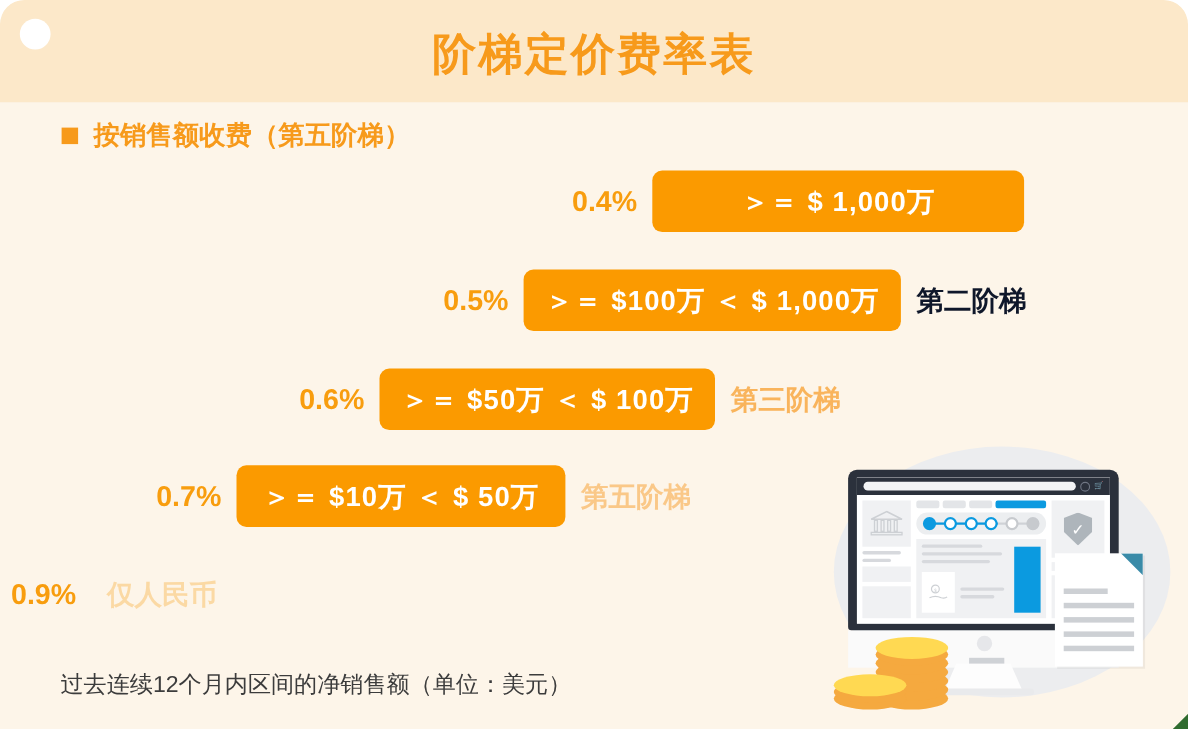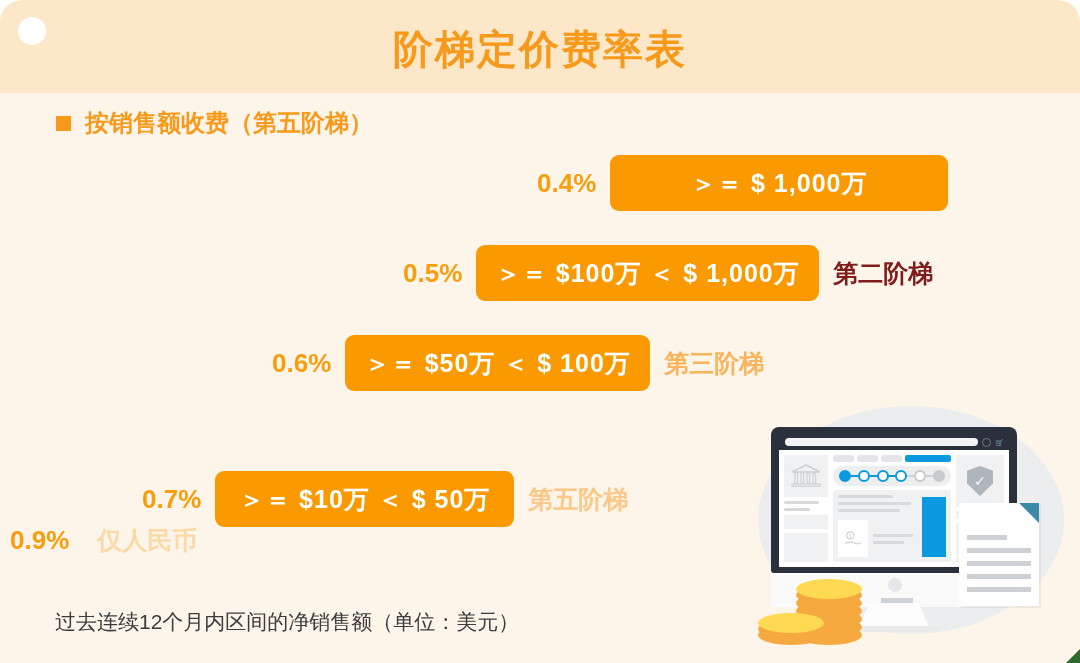--- a/index.html
+++ b/index.html
@@ -105,24 +105,24 @@
     box-sizing: border-box;
     padding: 0 10px;
   }
   .tier-name {
     font-size: 25px;
     font-weight: bold;
     white-space: nowrap;
     margin-left: 14px;
   }
 
-  #row-0 { left: 537px;  top: 155px; }
+  #row-0 { left: 520px;  top: 155px; }
   #row-1 { left: 403px;  top: 245px; }
   #row-2 { left: 272px;  top: 335px; }
-  #row-3 { left: 142px;  top: 423px; margin-top: 48px; }
+  #row-3 { left: 142px;  top: 423px; }
   #row-4 { left: 10px;   top: 512px; }
 
   #bar-0 { width: 338px; }
   #bar-1 { width: 343px; }
   #bar-2 { width: 305px; }
   #bar-3 { width: 299px; }
   #bar-4 { width: 260px; }
 
   
   .footnote {
@@ -320,21 +320,21 @@
   </div>
 
   <div class="tier-row" id="row-0">
     <span class="tier-pct">0.4%</span>
     <span class="tier-bar" id="bar-0">＞＝ $ 1,000万</span>
   </div>
 
   <div class="tier-row" id="row-1">
     <span class="tier-pct">0.5%</span>
     <span class="tier-bar" id="bar-1">＞＝ $100万 ＜ $ 1,000万</span>
-    <span class="tier-name" style="color:#7f1d1d">第二阶梯</span>
+    <span class="tier-name" style="color:#0f172a">第二阶梯</span>
   </div>
 
   <div class="tier-row" id="row-2">
     <span class="tier-pct">0.6%</span>
     <span class="tier-bar" id="bar-2">＞＝ $50万 ＜ $ 100万</span>
     <span class="tier-name" style="color:#f9b45c">第三阶梯</span>
   </div>
 
   <div class="tier-row" id="row-3">
     <span class="tier-pct">0.7%</span>

